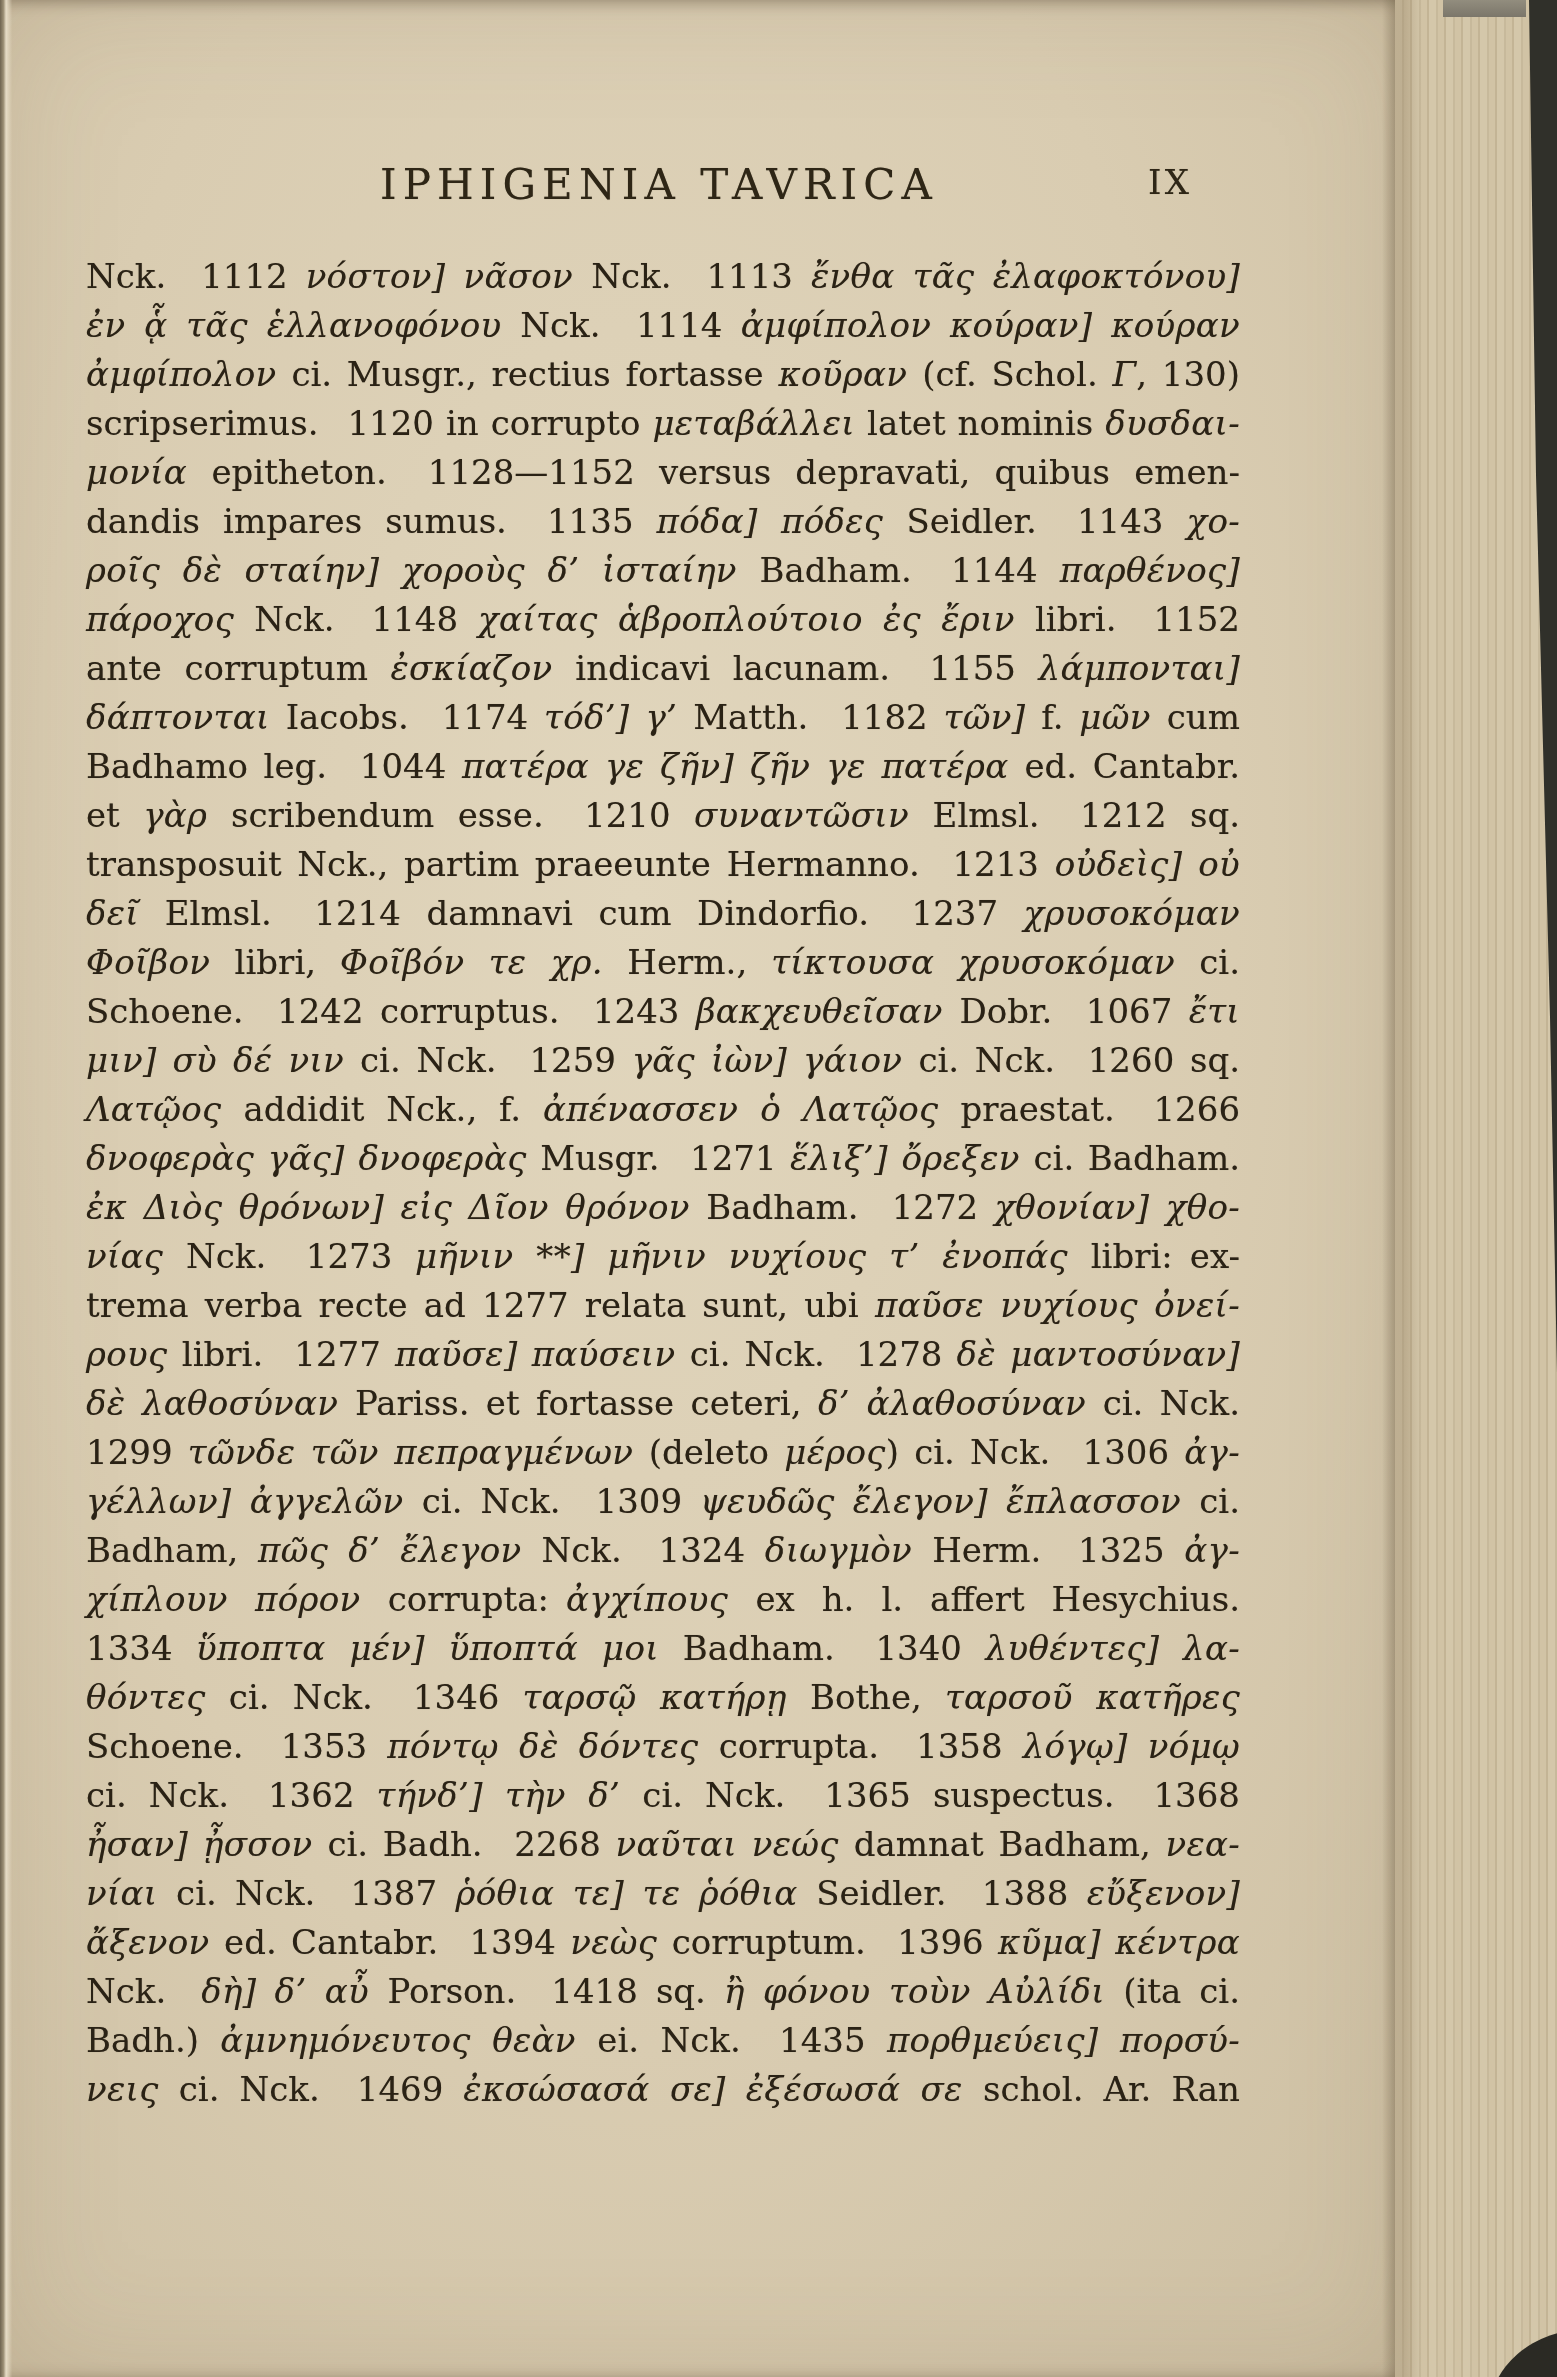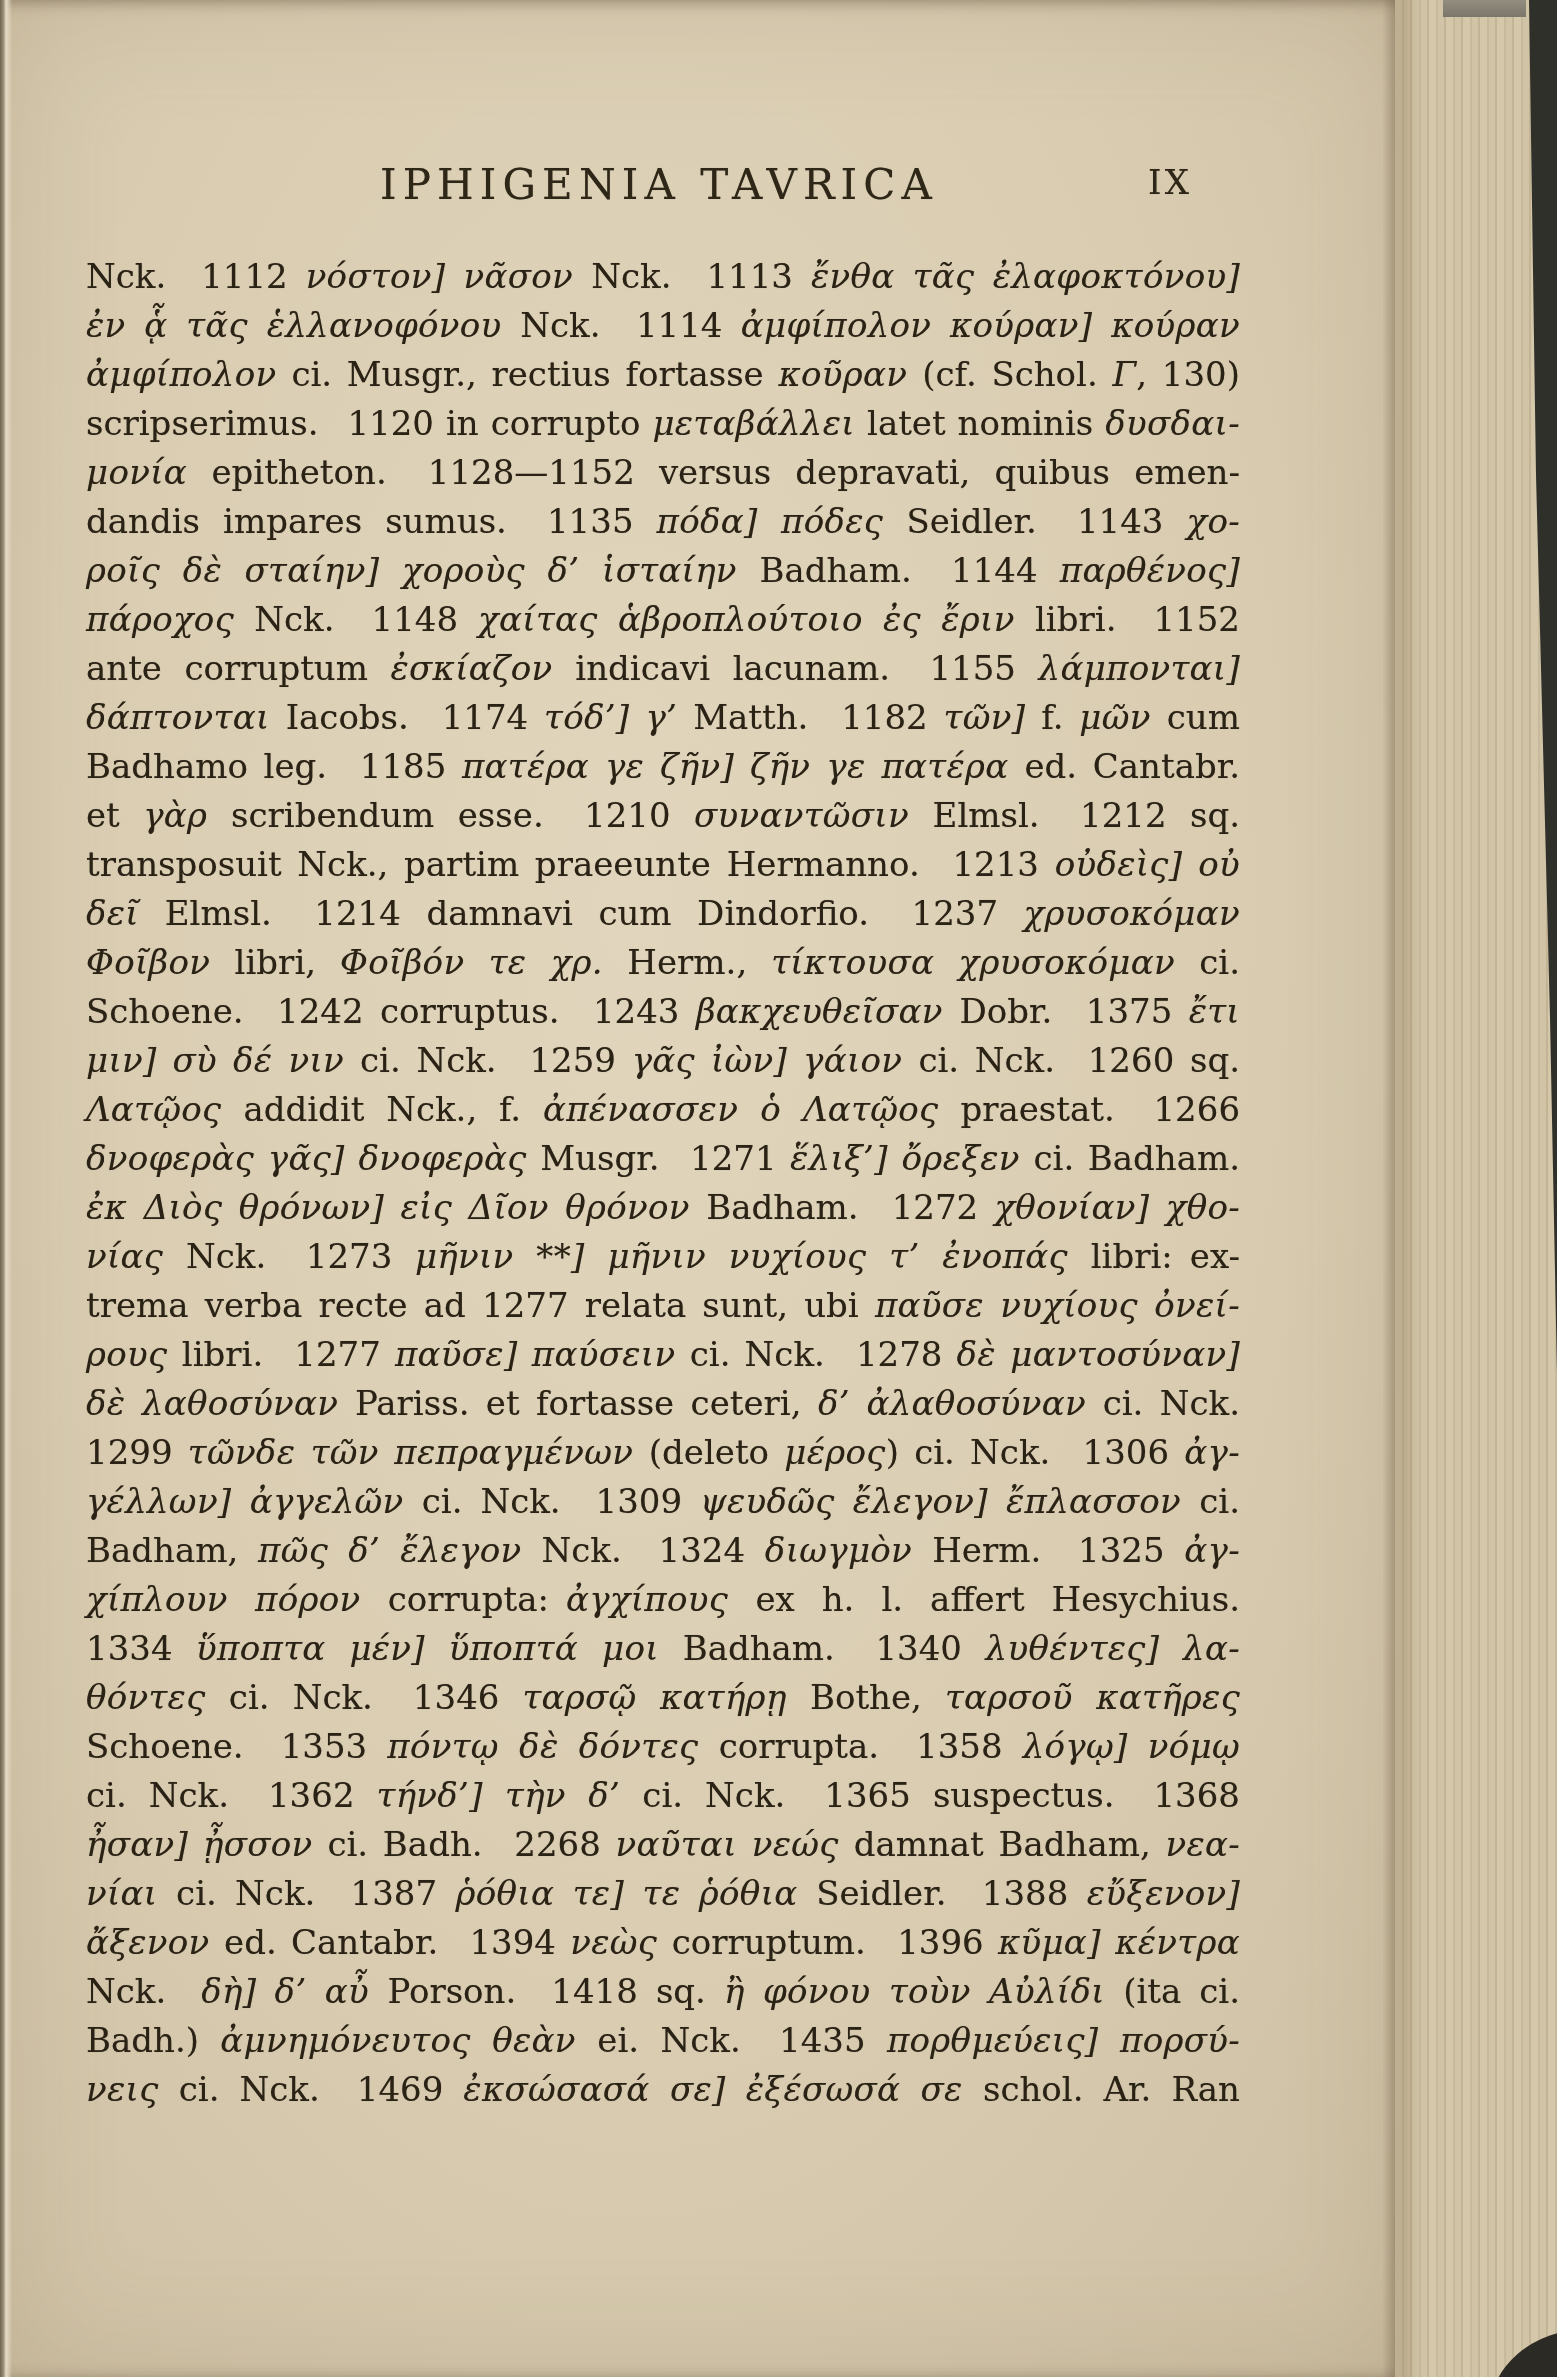--- a/index.html
+++ b/index.html
@@ -82,26 +82,26 @@
       <div class="line"><span class="lat">Nck.  1112 </span><span class="gr">νόστον] νᾶσον </span><span class="lat">Nck.  1113 </span><span class="gr">ἔνθα τᾶς ἐλαφοκτόνου]</span></div>
       <div class="line"><span class="gr">ἐν ᾇ τᾶς ἑλλανοφόνου </span><span class="lat">Nck.  1114 </span><span class="gr">ἀμφίπολον κούραν] κούραν</span></div>
       <div class="line"><span class="gr">ἀμφίπολον </span><span class="lat">ci. Musgr., rectius fortasse </span><span class="gr">κοῦραν </span><span class="lat">(cf. Schol. </span><span class="gr">Γ</span><span class="lat">, 130)</span></div>
       <div class="line"><span class="lat">scripserimus.  1120 in corrupto </span><span class="gr">μεταβάλλει </span><span class="lat">latet nominis </span><span class="gr">δυσδαι-</span></div>
       <div class="line"><span class="gr">μονία </span><span class="lat">epitheton.  1128—1152 versus depravati, quibus emen-</span></div>
       <div class="line"><span class="lat">dandis impares sumus.  1135 </span><span class="gr">πόδα] πόδες </span><span class="lat">Seidler.  1143 </span><span class="gr">χο-</span></div>
       <div class="line"><span class="gr">ροῖς δὲ σταίην] χοροὺς δ’ ἱσταίην </span><span class="lat">Badham.  1144 </span><span class="gr">παρθένος]</span></div>
       <div class="line"><span class="gr">πάροχος </span><span class="lat">Nck.  1148 </span><span class="gr">χαίτας ἁβροπλούτοιο ἐς ἔριν </span><span class="lat">libri.  1152</span></div>
       <div class="line"><span class="lat">ante corruptum </span><span class="gr">ἐσκίαζον </span><span class="lat">indicavi lacunam.  1155 </span><span class="gr">λάμπονται]</span></div>
       <div class="line"><span class="gr">δάπτονται </span><span class="lat">Iacobs.  1174 </span><span class="gr">τόδ’] γ’ </span><span class="lat">Matth.  1182 </span><span class="gr">τῶν] </span><span class="lat">f. </span><span class="gr">μῶν </span><span class="lat">cum</span></div>
-      <div class="line"><span class="lat">Badhamo leg.  1185 </span><span class="gr">πατέρα γε ζῆν] ζῆν γε πατέρα </span><span class="lat">ed. Cantabr.</span></div>
+      <div class="line"><span class="lat">Badhamo leg.  1044 </span><span class="gr">πατέρα γε ζῆν] ζῆν γε πατέρα </span><span class="lat">ed. Cantabr.</span></div>
       <div class="line"><span class="lat">et </span><span class="gr">γὰρ </span><span class="lat">scribendum esse.  1210 </span><span class="gr">συναντῶσιν </span><span class="lat">Elmsl.  1212 sq.</span></div>
       <div class="line"><span class="lat">transposuit Nck., partim praeeunte Hermanno.  1213 </span><span class="gr">οὐδεὶς] οὐ</span></div>
       <div class="line"><span class="gr">δεῖ </span><span class="lat">Elmsl.  1214 damnavi cum Dindorfio.  1237 </span><span class="gr">χρυσοκόμαν</span></div>
       <div class="line"><span class="gr">Φοῖβον </span><span class="lat">libri, </span><span class="gr">Φοῖβόν τε χρ. </span><span class="lat">Herm., </span><span class="gr">τίκτουσα χρυσοκόμαν </span><span class="lat">ci.</span></div>
-      <div class="line"><span class="lat">Schoene.  1242 corruptus.  1243 </span><span class="gr">βακχευθεῖσαν </span><span class="lat">Dobr.  1375 </span><span class="gr">ἔτι</span></div>
+      <div class="line"><span class="lat">Schoene.  1242 corruptus.  1243 </span><span class="gr">βακχευθεῖσαν </span><span class="lat">Dobr.  1067 </span><span class="gr">ἔτι</span></div>
       <div class="line"><span class="gr">μιν] σὺ δέ νιν </span><span class="lat">ci. Nck.  1259 </span><span class="gr">γᾶς ἰὼν] γάιον </span><span class="lat">ci. Nck.  1260 sq.</span></div>
       <div class="line"><span class="gr">Λατῷος </span><span class="lat">addidit Nck., f. </span><span class="gr">ἀπένασσεν ὁ Λατῷος </span><span class="lat">praestat.  1266</span></div>
       <div class="line"><span class="gr">δνοφερὰς γᾶς] δνοφερὰς </span><span class="lat">Musgr.  1271 </span><span class="gr">ἕλιξ’] ὄρεξεν </span><span class="lat">ci. Badham.</span></div>
       <div class="line"><span class="gr">ἐκ Διὸς θρόνων] εἰς Δῖον θρόνον </span><span class="lat">Badham.  1272 </span><span class="gr">χθονίαν] χθο-</span></div>
       <div class="line"><span class="gr">νίας </span><span class="lat">Nck.  1273 </span><span class="gr">μῆνιν **] μῆνιν νυχίους τ’ ἐνοπάς </span><span class="lat">libri: ex-</span></div>
       <div class="line"><span class="lat">trema verba recte ad 1277 relata sunt, ubi </span><span class="gr">παῦσε νυχίους ὀνεί-</span></div>
       <div class="line"><span class="gr">ρους </span><span class="lat">libri.  1277 </span><span class="gr">παῦσε] παύσειν </span><span class="lat">ci. Nck.  1278 </span><span class="gr">δὲ μαντοσύναν]</span></div>
       <div class="line"><span class="gr">δὲ λαθοσύναν </span><span class="lat">Pariss. et fortasse ceteri, </span><span class="gr">δ’ ἀλαθοσύναν </span><span class="lat">ci. Nck.</span></div>
       <div class="line"><span class="lat">1299 </span><span class="gr">τῶνδε τῶν πεπραγμένων </span><span class="lat">(deleto </span><span class="gr">μέρος</span><span class="lat">) ci. Nck.  1306 </span><span class="gr">ἀγ-</span></div>
       <div class="line"><span class="gr">γέλλων] ἀγγελῶν </span><span class="lat">ci. Nck.  1309 </span><span class="gr">ψευδῶς ἔλεγον] ἔπλασσον </span><span class="lat">ci.</span></div>

